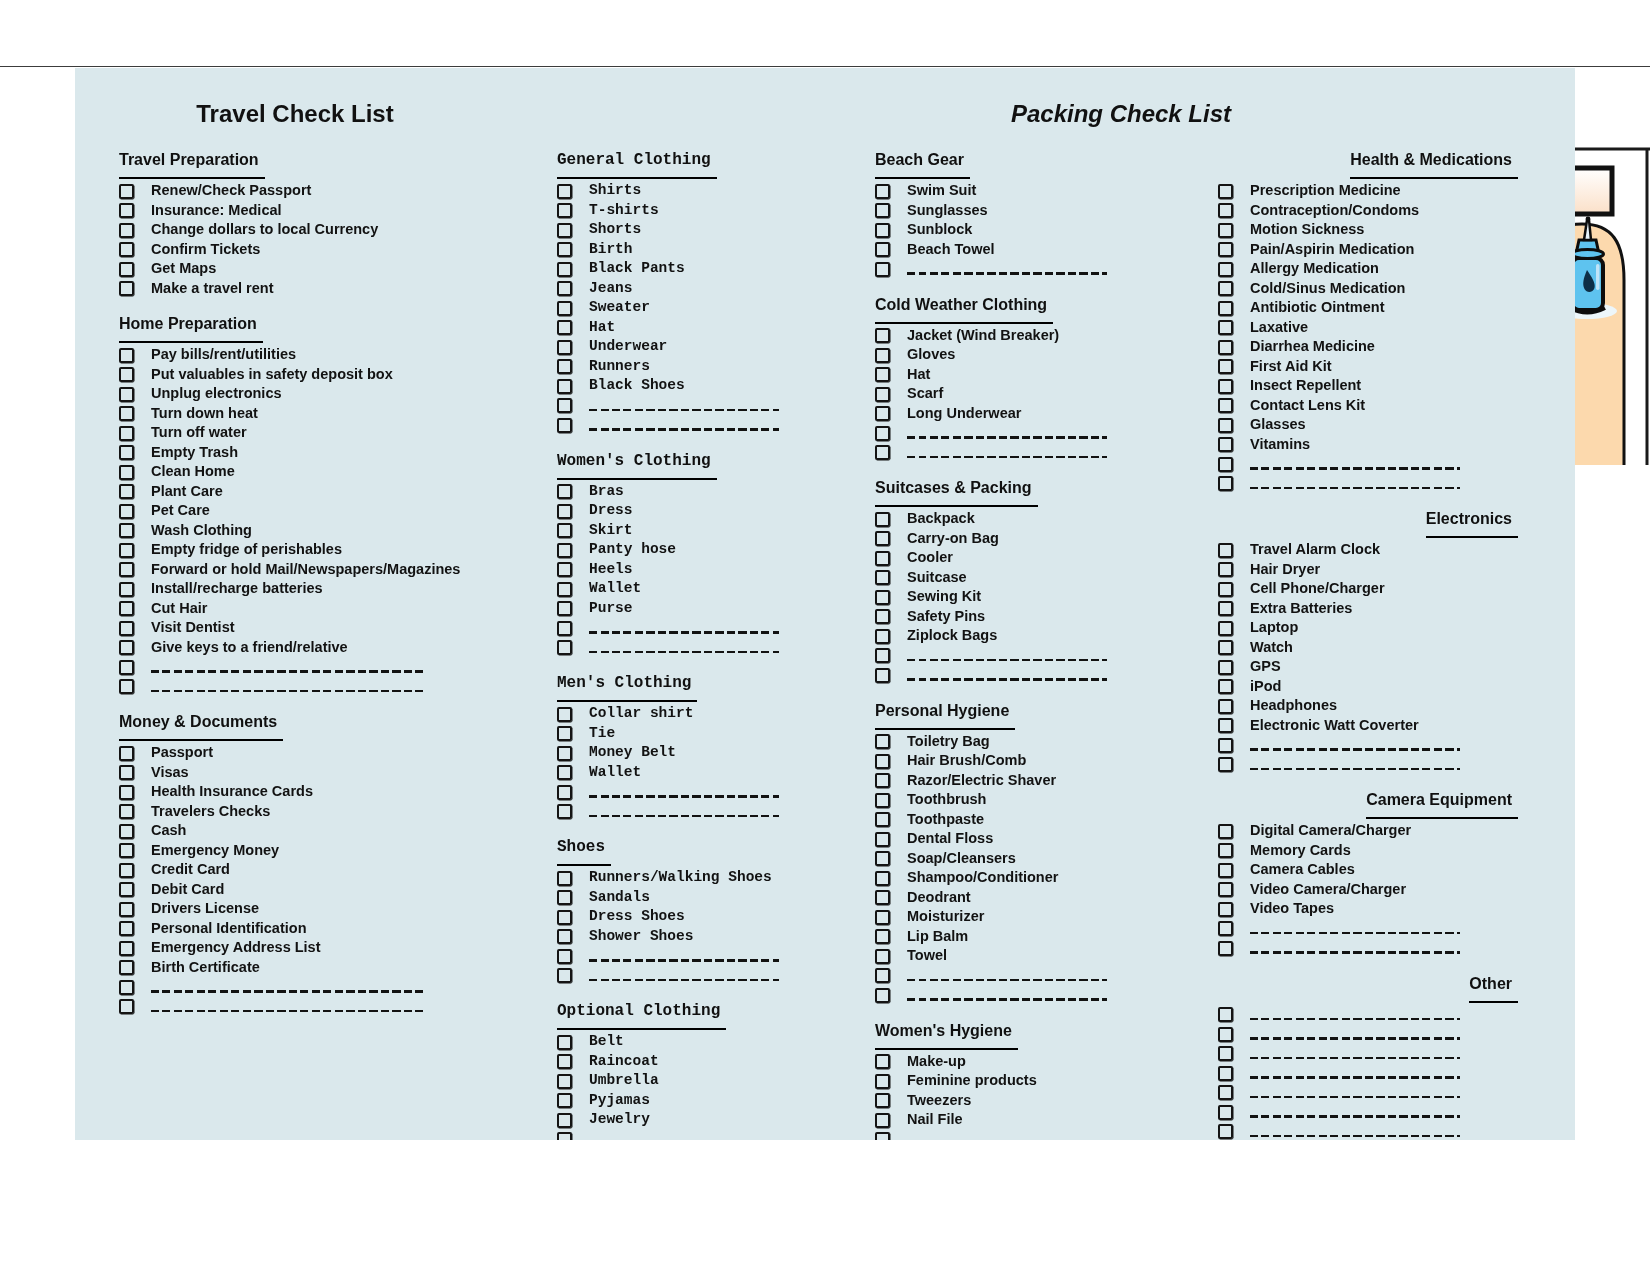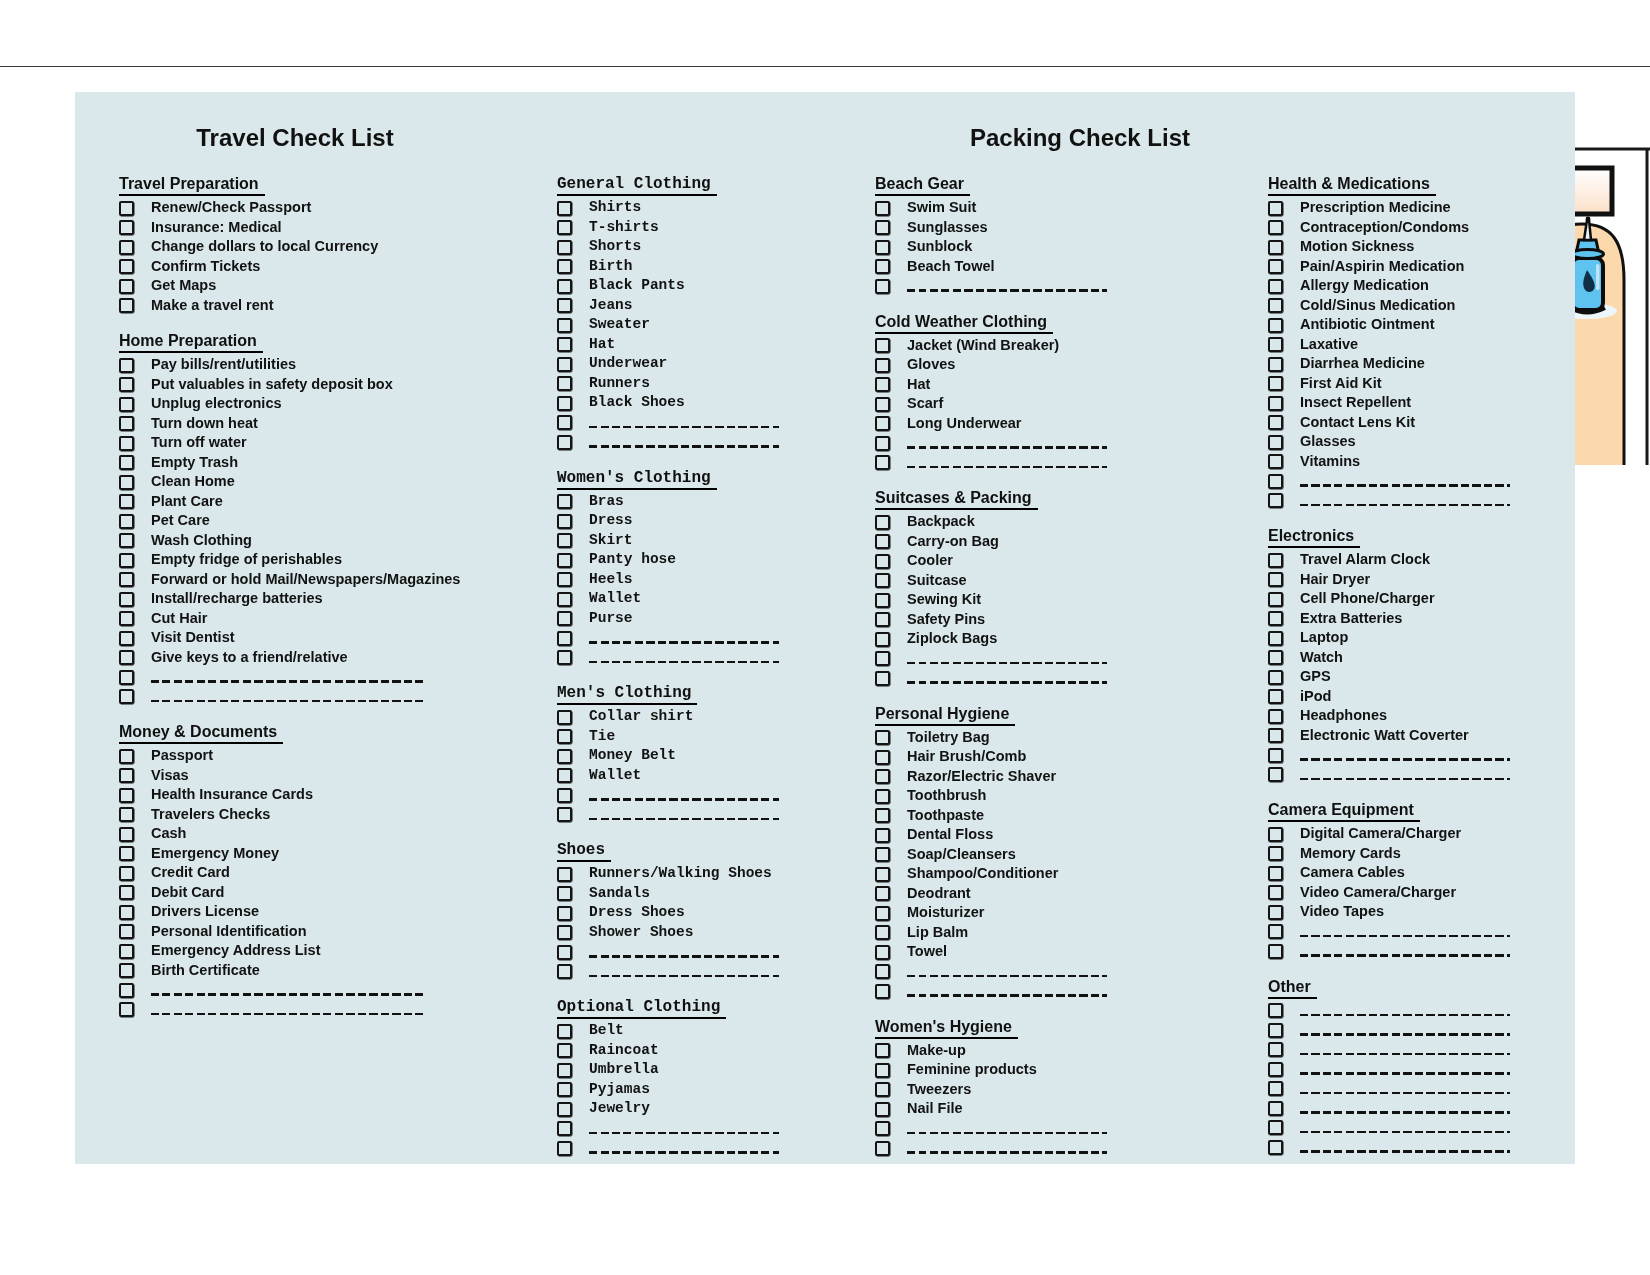--- a/index.html
+++ b/index.html
@@ -1,32 +1,32 @@
 <!DOCTYPE html>
 <html><head>
 <meta charset="utf-8">
 <style>
   html,body{margin:0;padding:0;background:#ffffff;}
   .page{position:relative;width:1650px;height:1275px;background:#ffffff;overflow:hidden;
         font-family:"Liberation Sans", sans-serif;color:#121212;}
   .topline{position:absolute;left:0;top:66px;width:1650px;height:1px;background:#3c3c3c;z-index:3;}
-  .panel{position:absolute;left:75px;top:68px;width:1500px;height:1072px;background:#dae8ec;z-index:2;overflow:hidden;margin-top:24px;}
+  .panel{position:absolute;left:75px;top:68px;width:1500px;height:1072px;background:#dae8ec;z-index:2;overflow:hidden;}
   .clipart{position:absolute;left:1540px;top:140px;z-index:1;}
   .doc-title{position:absolute;width:300px;text-align:center;font-size:24px;font-weight:700;color:#111;}
   #title-travel{left:70px;top:32px;}
-  #title-packing{left:855px;top:32px;}
+  #title-packing{left:896px;top:32px;font-style:italic;}
   .col{position:absolute;top:82px;}
   .c1{left:44px;width:400px;}
   .c2{left:482px;width:280px;font-family:Liberation Mono, monospace;}
   .c3{left:800px;width:280px;}
-  .c4{left:1193px;width:300px;}
+  .c4{left:1143px;width:300px;text-align:right;}
   .section{margin:0 0 0 0;}
   .section + .section{margin-top:16px;}
   .heading{display:inline-block;font-size:16px;line-height:20px;font-weight:700;color:#101010;
-           border-bottom:2.5px solid #000;padding:0 6px 0 0;margin-bottom:2px;}
+           border-bottom:2.5px solid #000;padding:0 6px 7px 0;margin-bottom:2px;}
   .row{display:flex;align-items:center;min-height:19.5px;line-height:19.5px;}
   .cb{flex:0 0 auto;width:11px;height:11px;border:2px solid #141414;border-radius:2px;
       background:transparent;margin-top:1px;box-shadow:0.5px 0.5px 0 #141414;}
   .lbl{font-size:14.5px;font-weight:700;color:#121212;margin-left:17px;line-height:19px;}
   .fill{display:block;align-self:flex-end;margin-left:17px;margin-bottom:4px;height:2.5px;
         background:repeating-linear-gradient(90deg,#121212 0 8px,transparent 8px 11.5px);}
   .c1 .fill{width:272px;}
   .c2 .fill{width:190px;}
   .c3 .fill{width:200px;}
   .c4 .fill{width:210px;}

